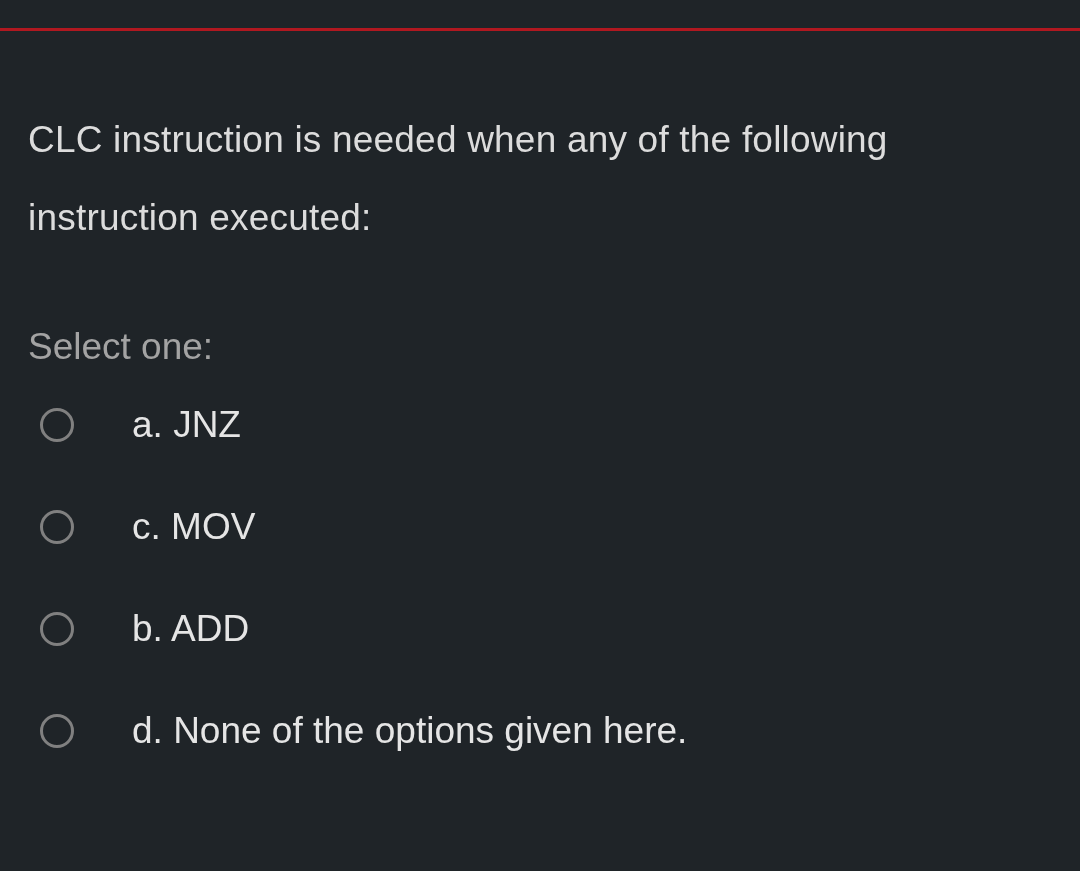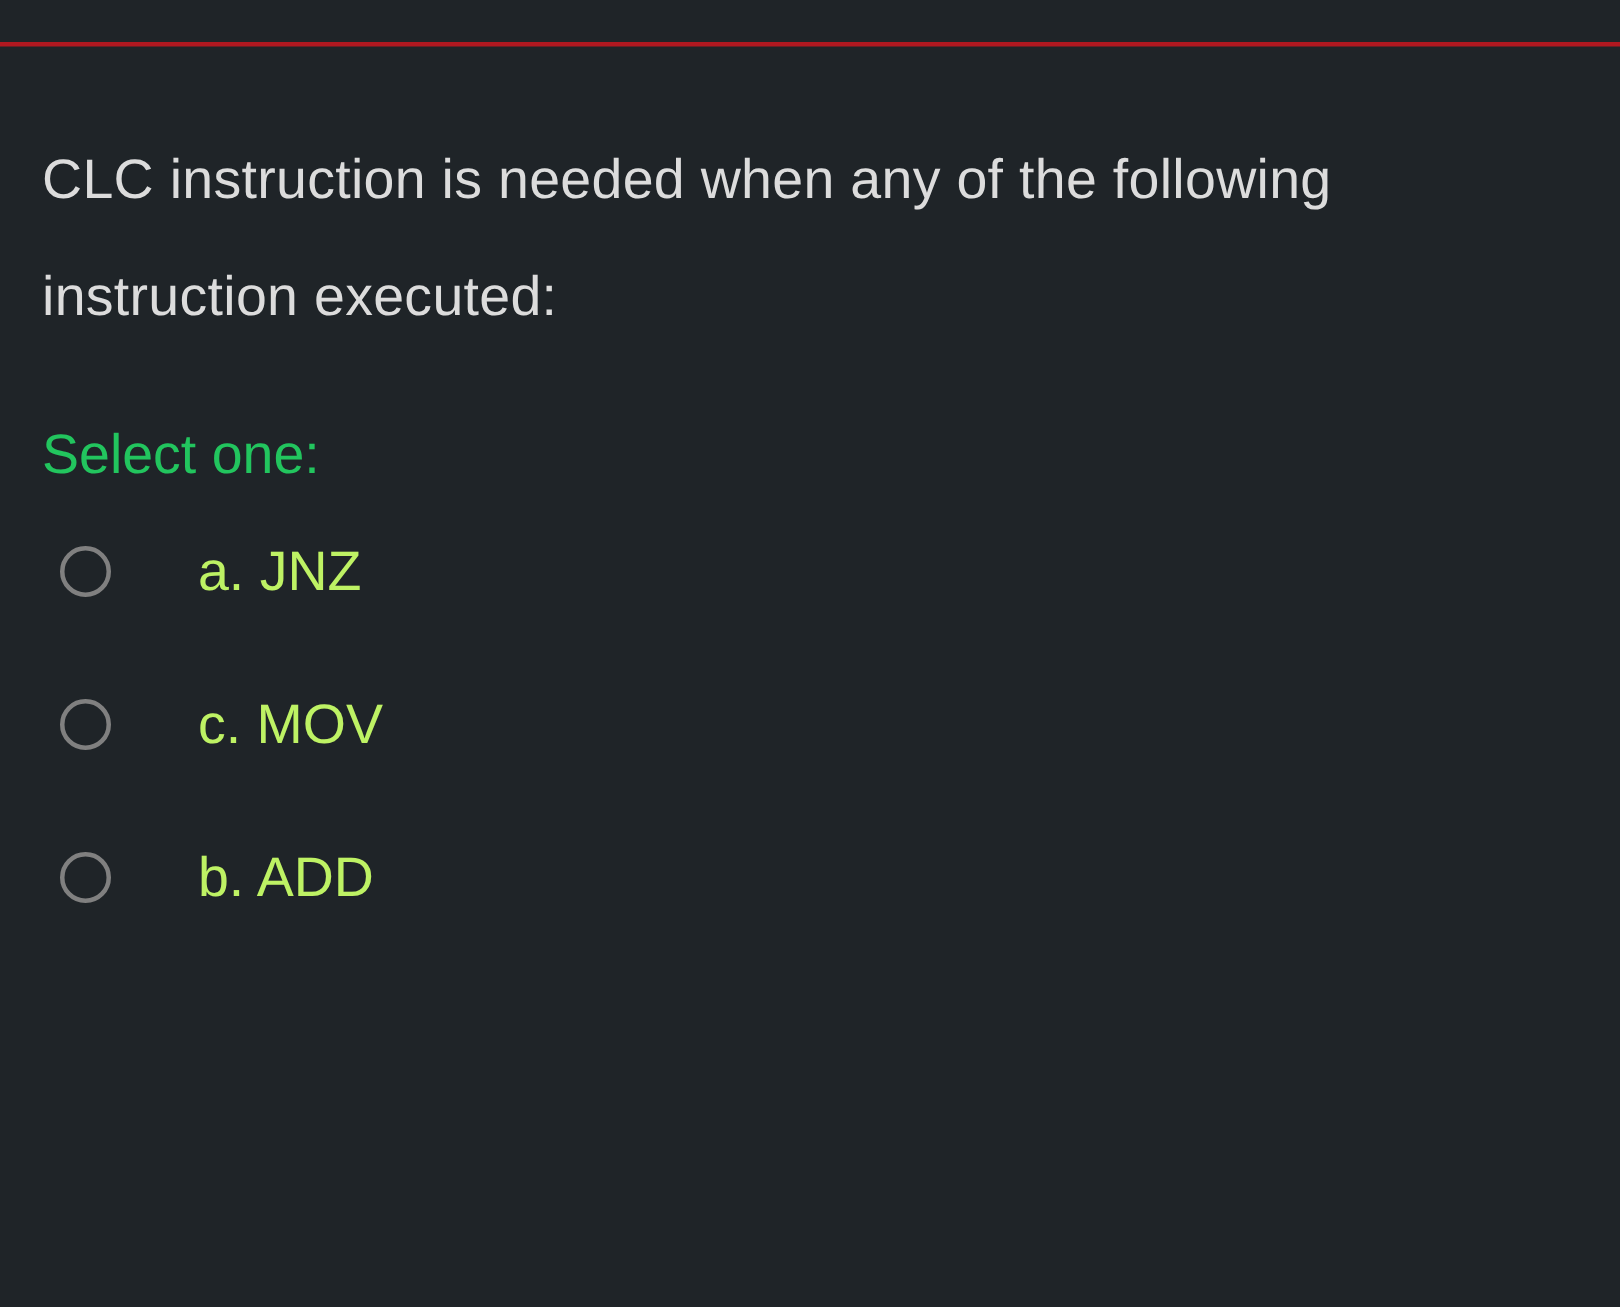--- a/index.html
+++ b/index.html
@@ -15,33 +15,33 @@
       height: 871px;
       overflow: hidden;
     }
     .top-border {
       width: 100%;
       height: 3px;
       background-color: #b01820;
       margin-top: 28px;
     }
     .content {
-      padding: 50px 28px 0 28px;
+      padding: 70px 28px 0 28px;
     }
     .question-text {
       font-size: 37px;
       line-height: 2.1;
       color: #dcdcdc;
       font-weight: 400;
       letter-spacing: 0.2px;
     }
     .select-label {
       font-size: 37px;
-      color: #22c55e;
-      margin-top: 46px;
+      color: #a3a3a3;
+      margin-top: 70px;
       font-weight: 400;
     }
     .options {
       margin-top: 36px;
     }
     .option-row {
       display: flex;
       align-items: center;
       margin-bottom: 60px;
       cursor: pointer;
@@ -51,21 +51,21 @@
       height: 34px;
       border: 3px solid #808080;
       border-radius: 50%;
       margin-left: 12px;
       margin-right: 58px;
       flex-shrink: 0;
       background: transparent;
     }
     .option-text {
       font-size: 37px;
-      color: #bef264;
+      color: #e5e5e5;
       font-weight: 400;
     }
   </style>
 </head>
 <body>
 
 <div class="top-border"></div>
 
 <div class="content">
   <div class="question-text">CLC instruction is needed when any of the following instruction executed:</div>
@@ -81,16 +81,20 @@
     <label class="option-row">
       <span class="radio"></span>
       <span class="option-text">c. MOV</span>
     </label>
 
     <label class="option-row">
       <span class="radio"></span>
       <span class="option-text">b. ADD</span>
     </label>
 
+    <label class="option-row">
+      <span class="radio"></span>
+      <span class="option-text">d. None of the options given here.</span>
+    </label>
 
 
   </div>
 </div>
 
 </body></html>

